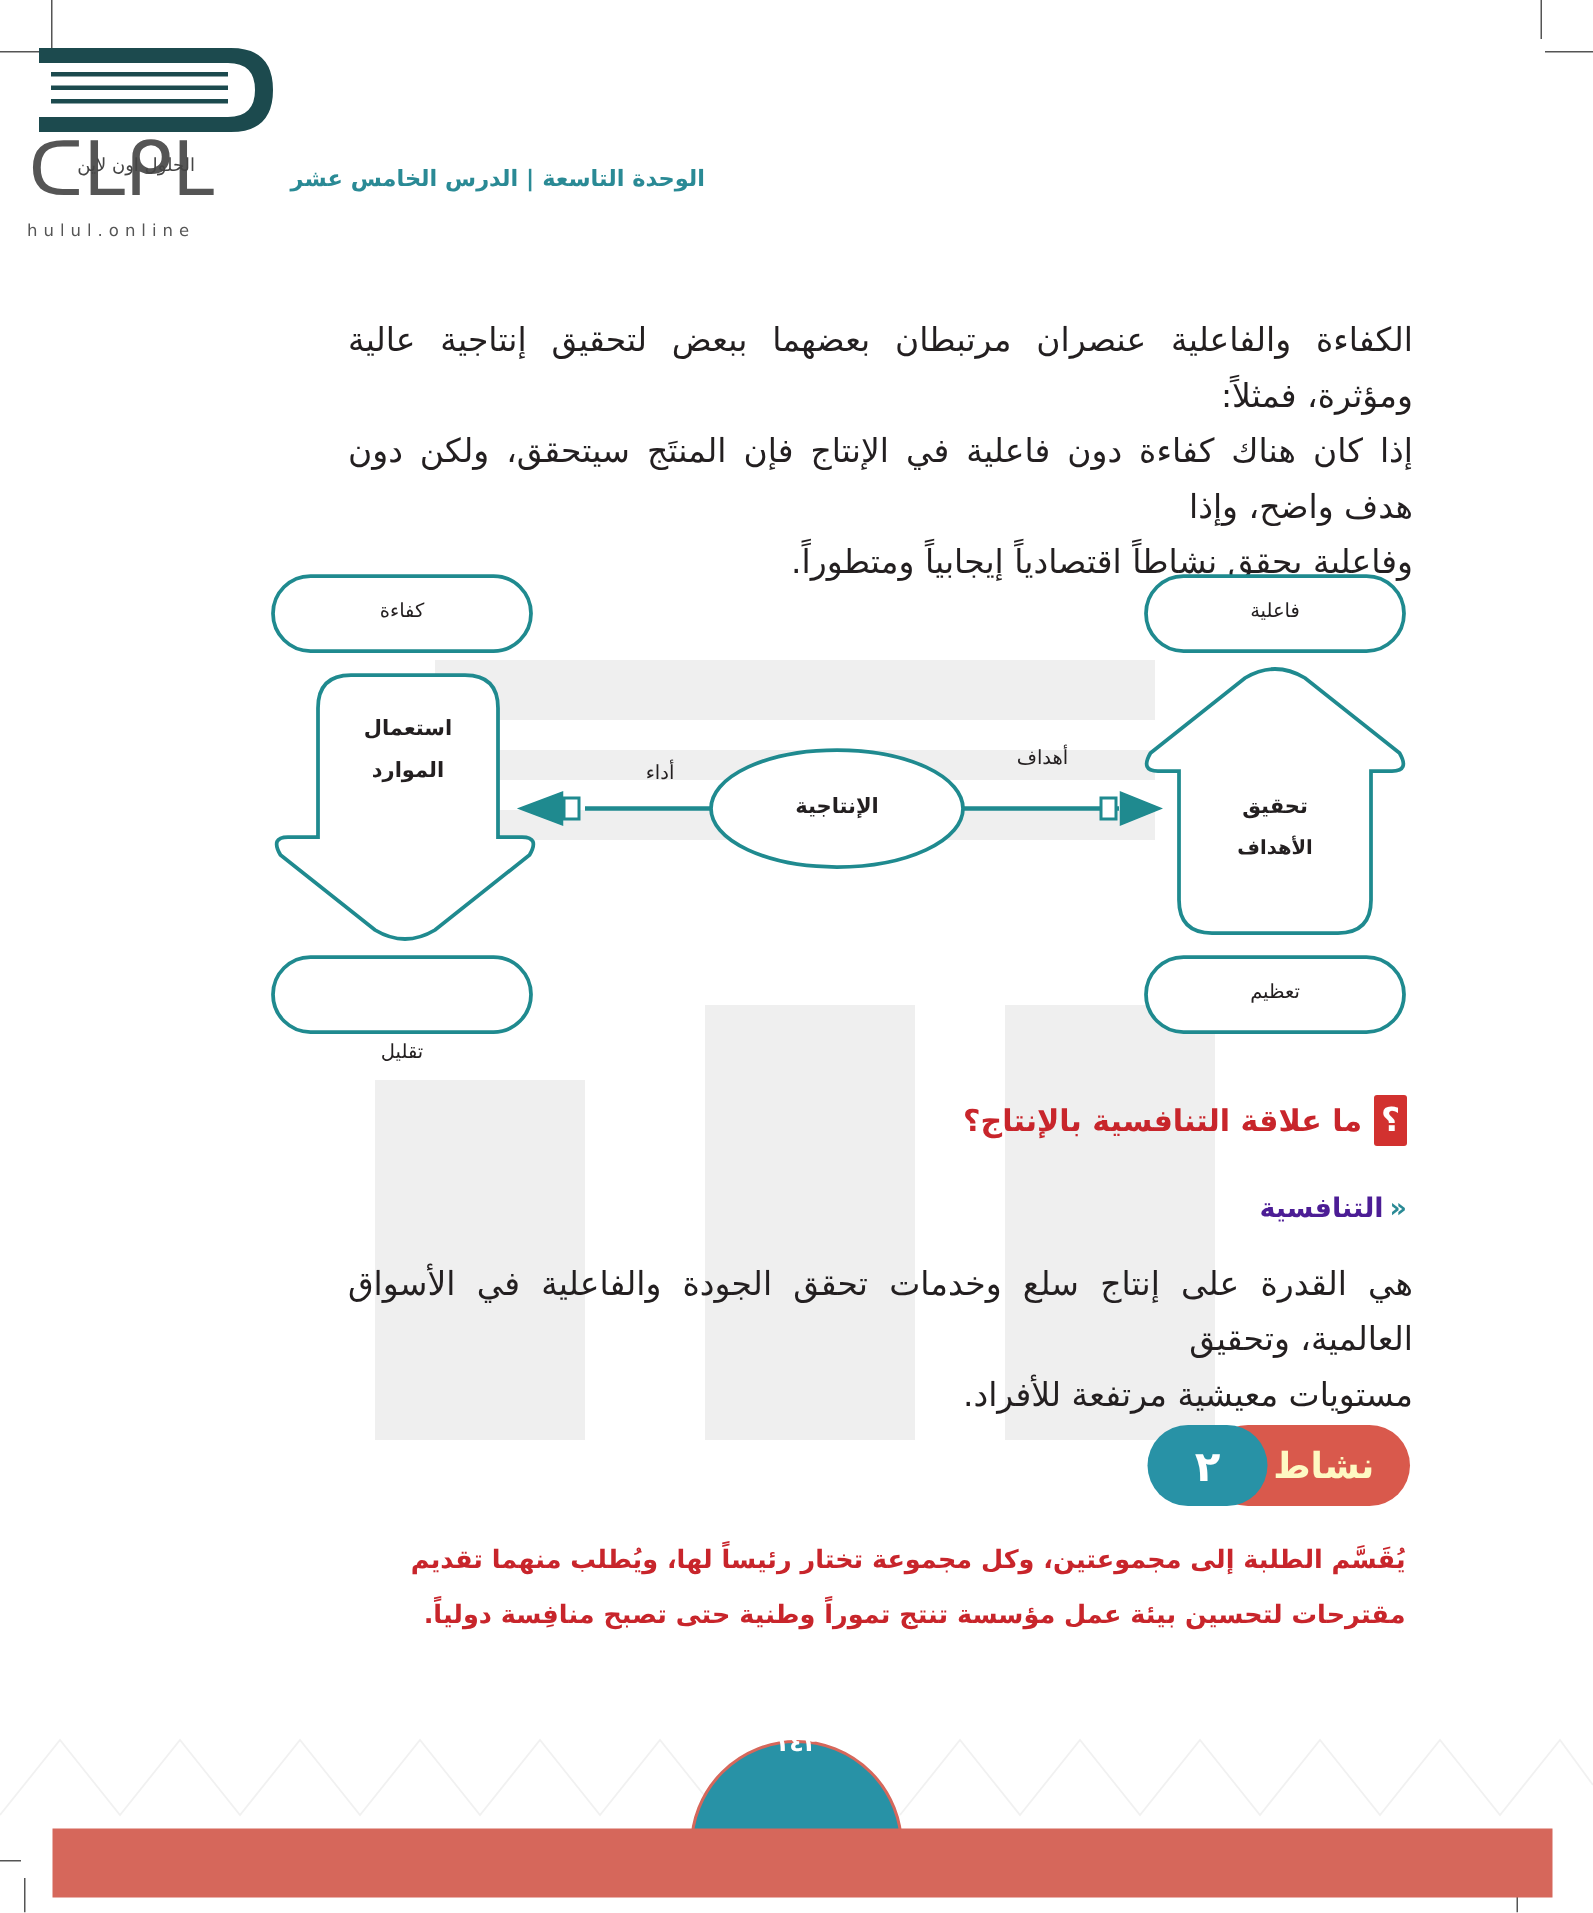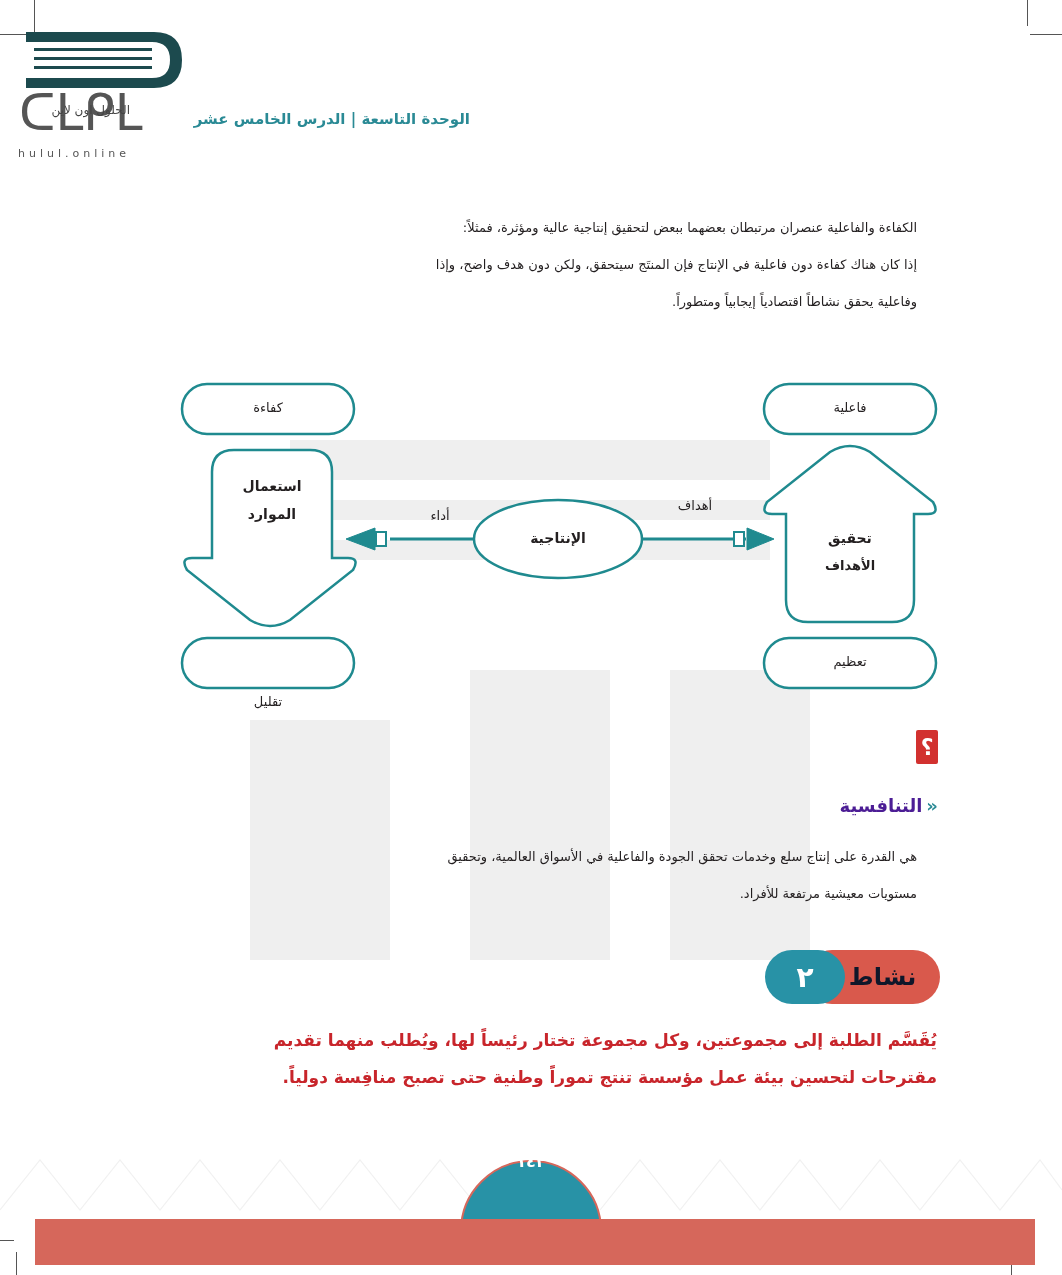--- a/index.html
+++ b/index.html
@@ -8,41 +8,41 @@
   .abs { position:absolute; }
   .crop { position:absolute; background:#555; }
 
   
   .watermark { position:absolute; left:230px; top:420px; width:600px; height:560px; opacity:0.06; }
 
   
   .logo { position:absolute; left:14px; top:30px; width:170px; height:130px; }
   .header-title { position:absolute; left:150px; top:110px; width:320px; font-size:15px; color:#2a8a95; font-weight:bold; direction:rtl; text-align:right; white-space:nowrap; }
 
-  .para { position:absolute; left:207px; width:710px; font-size:13px; line-height:37px; direction:rtl; text-align:justify; text-align-last:right; }
+  .para { position:absolute; left:232px; width:710px; font-size:22px; line-height:37px; direction:rtl; text-align:justify; text-align-last:right; }
   .para p { margin:0; }
 
   
   .diagram { position:absolute; left:170px; top:380px; width:790px; height:320px; }
   .diagram svg { position:absolute; left:0; top:0; }
   .dlabel { position:absolute; font-size:13px; text-align:center; direction:rtl; white-space:nowrap; }
   .dlabel.bold { font-weight:bold; font-size:14px; }
 
   
   .question { position:absolute; left:600px; top:728px; width:338px; height:38px; direction:rtl; display:flex; align-items:center; gap:8px; }
   .q-icon { width:22px; height:34px; background:#d2312f; color:#fff; font-weight:bold; font-size:22px; display:flex; align-items:center; justify-content:center; border-radius:2px; }
   .q-text { font-size:20px; font-weight:bold; color:#c8252b; white-space:nowrap; }
 
   .subhead { position:absolute; left:780px; top:795px; width:158px; direction:rtl; display:flex; align-items:center; gap:4px; }
   .sub-icon { color:#2a8a95; font-size:18px; font-weight:bold; }
   .sub-text { color:#4c1d95; font-size:18px; font-weight:bold; white-space:nowrap; }
 
   
   .activity { position:absolute; left:765px; top:950px; width:175px; height:54px; }
-  .act-red { position:absolute; left:40px; top:0; width:135px; height:54px; background:#d9594c; border-radius:27px; color:#0f172a; font-size:24px; font-weight:bold; display:flex; align-items:center; justify-content:center; padding-left:20px; box-sizing:border-box;text-align:right; }
+  .act-red { position:absolute; left:40px; top:0; width:135px; height:54px; background:#d9594c; border-radius:27px; color:#fef9c3; font-size:24px; font-weight:bold; display:flex; align-items:center; justify-content:center; padding-left:20px; box-sizing:border-box;text-align:right; }
   .act-blue { position:absolute; left:0; top:0; width:80px; height:54px; background:#2892a6; border-radius:27px; color:#fff; font-size:28px; font-weight:bold; display:flex; align-items:center; justify-content:center; }
 
   .activity-text { position:absolute; left:225px; top:1022px; width:712px; font-size:17px; line-height:37px; color:#c8252b; font-weight:bold; direction:rtl; text-align:justify; text-align-last:right; }
   .activity-text p { margin:0; }
 
   
   .footer-pattern { position:absolute; left:0; top:1150px; width:1062px; height:70px; opacity:0.25; }
   .footer-bar { position:absolute; left:35px; top:1219px; width:1000px; height:46px; background:#d6675b; }
   .page-tab { position:absolute; left:460px; top:1160px; width:142px; height:80px; background:#2892a6; border:2px solid #d6675b; border-radius:71px 71px 0 0; box-sizing:border-box; }
   .page-num { position:absolute; left:460px; top:1152px; width:142px; text-align:center; color:#fff; font-weight:bold; font-size:16px; }
@@ -123,20 +123,21 @@
   <div class="dlabel bold" style="left:616px;top:150px;width:128px;">تحقيق</div>
   <div class="dlabel bold" style="left:616px;top:178px;width:128px;font-size:13px;">الأهداف</div>
   <div class="dlabel" style="left:594px;top:274px;width:172px;">تعظيم</div>
   <div class="dlabel" style="left:490px;top:118px;width:70px;">أهداف</div>
 
   <div class="dlabel bold" style="left:304px;top:150px;width:168px;">الإنتاجية</div>
 </div>
 
 <div class="question">
   <span class="q-icon">؟</span>
+  <span class="q-text">ما علاقة التنافسية بالإنتاج؟</span>
 </div>
 
 <div class="subhead">
   <span class="sub-icon">«</span>
   <span class="sub-text">التنافسية</span>
 </div>
 <div class="para" style="top:838px;">
   <p>هي القدرة على إنتاج سلع وخدمات تحقق الجودة والفاعلية في الأسواق العالمية، وتحقيق</p>
   <p>مستويات معيشية مرتفعة للأفراد.</p>
 </div>

